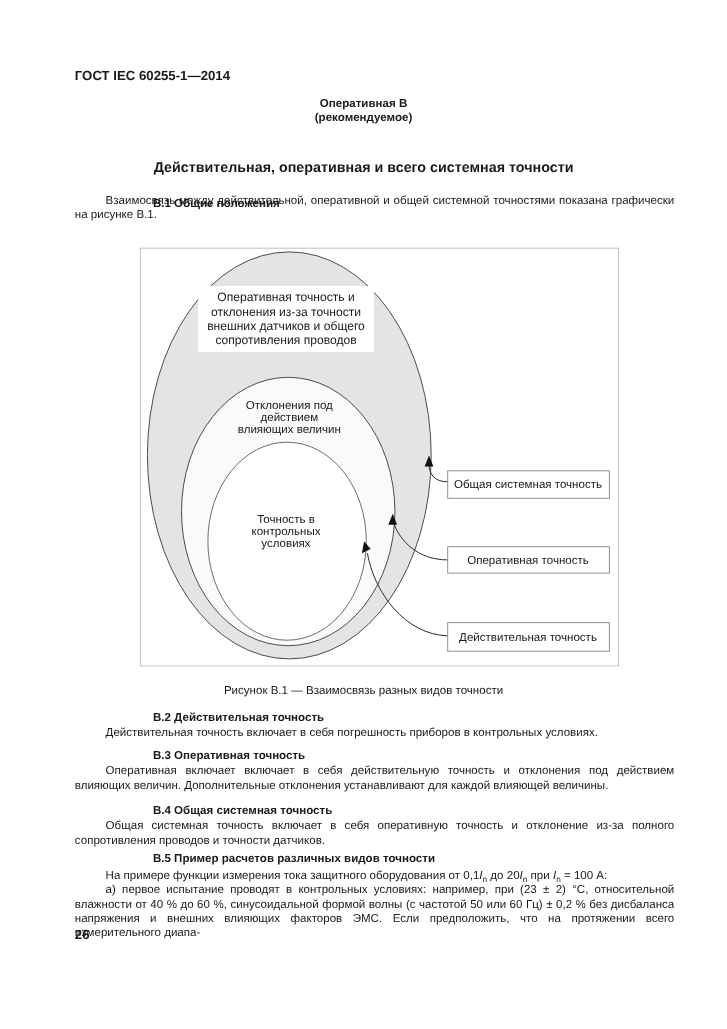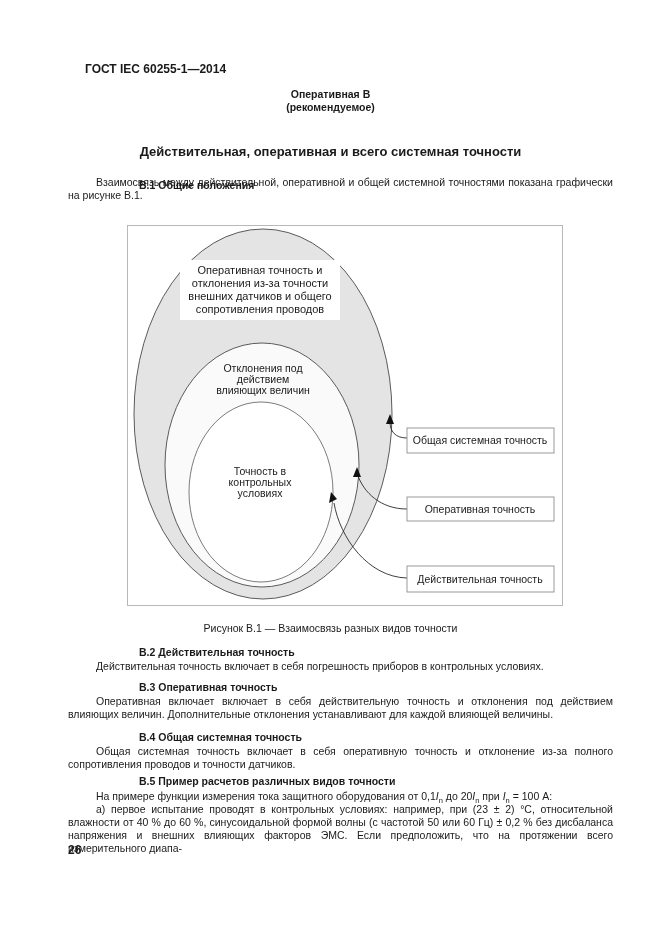--- a/index.html
+++ b/index.html
@@ -1,18 +1,18 @@
 <!DOCTYPE html>
 <html><head>
 <meta charset="utf-8">
 <style>
   html,body{margin:0;padding:0;background:#ffffff;}
   .page{position:relative;width:661px;height:935px;background:#ffffff;
         font-family:"Liberation Sans",sans-serif;color:#1a1a1a;overflow:hidden;}
-  .doc-code{position:absolute;left:68px;top:62px;font-size:12px;font-weight:bold;margin-left:17px;}
+  .doc-code{position:absolute;left:68px;top:62px;font-size:12px;font-weight:bold;}
   .centered{position:absolute;left:0;width:100%;text-align:center;}
   .annex{top:88px;font-size:10.5px;font-weight:bold;}
   .annex-note{top:101px;font-size:10.5px;font-weight:bold;}
   .title{top:144px;font-size:13px;font-weight:bold;}
   .shead{position:absolute;left:96px;width:516px;font-size:10.5px;font-weight:bold;padding-left:43px;}
   .para{position:absolute;left:68px;width:545px;font-size:10.5px;line-height:13px;
         text-align:justify;text-indent:28px;}
   .caption{top:622px;font-size:10.5px;}
   .figure-frame{position:absolute;left:127px;top:225px;width:436px;height:381px;}
   .page-number{position:absolute;left:68px;top:843px;font-size:12px;font-weight:bold;}

